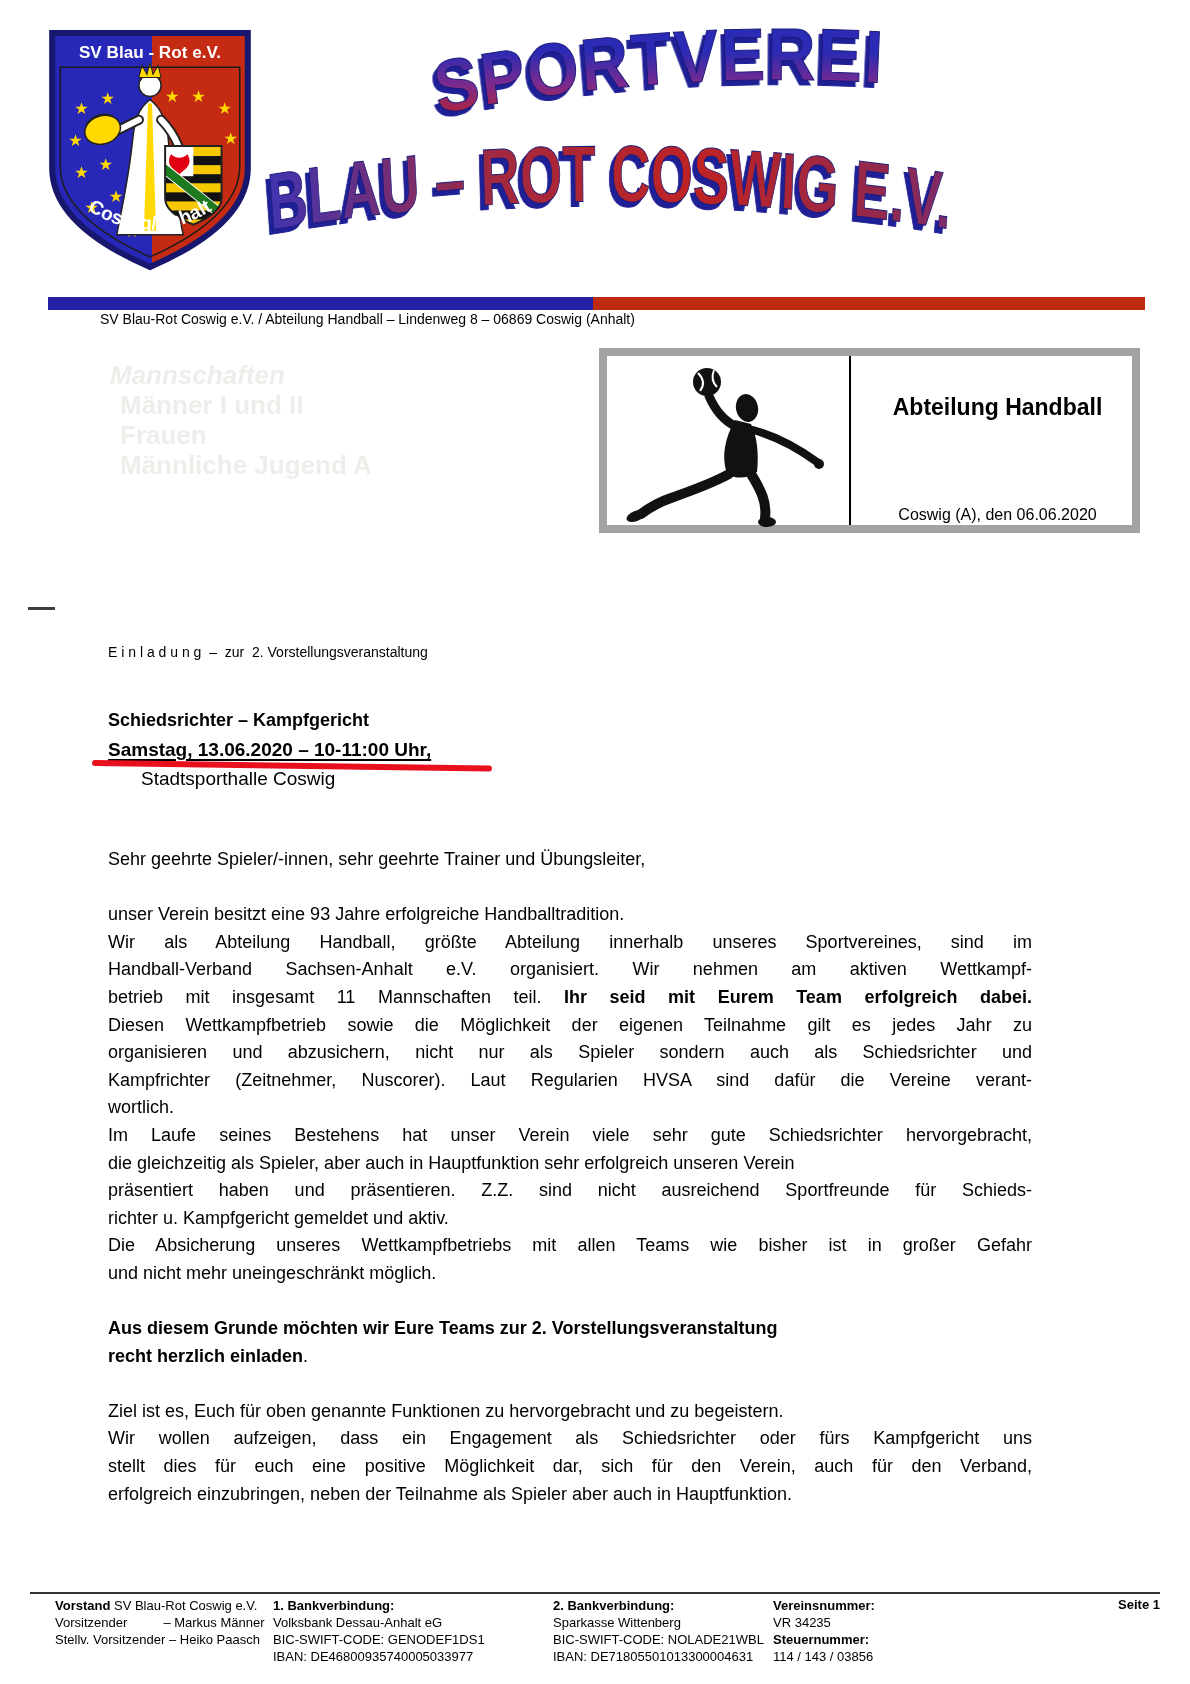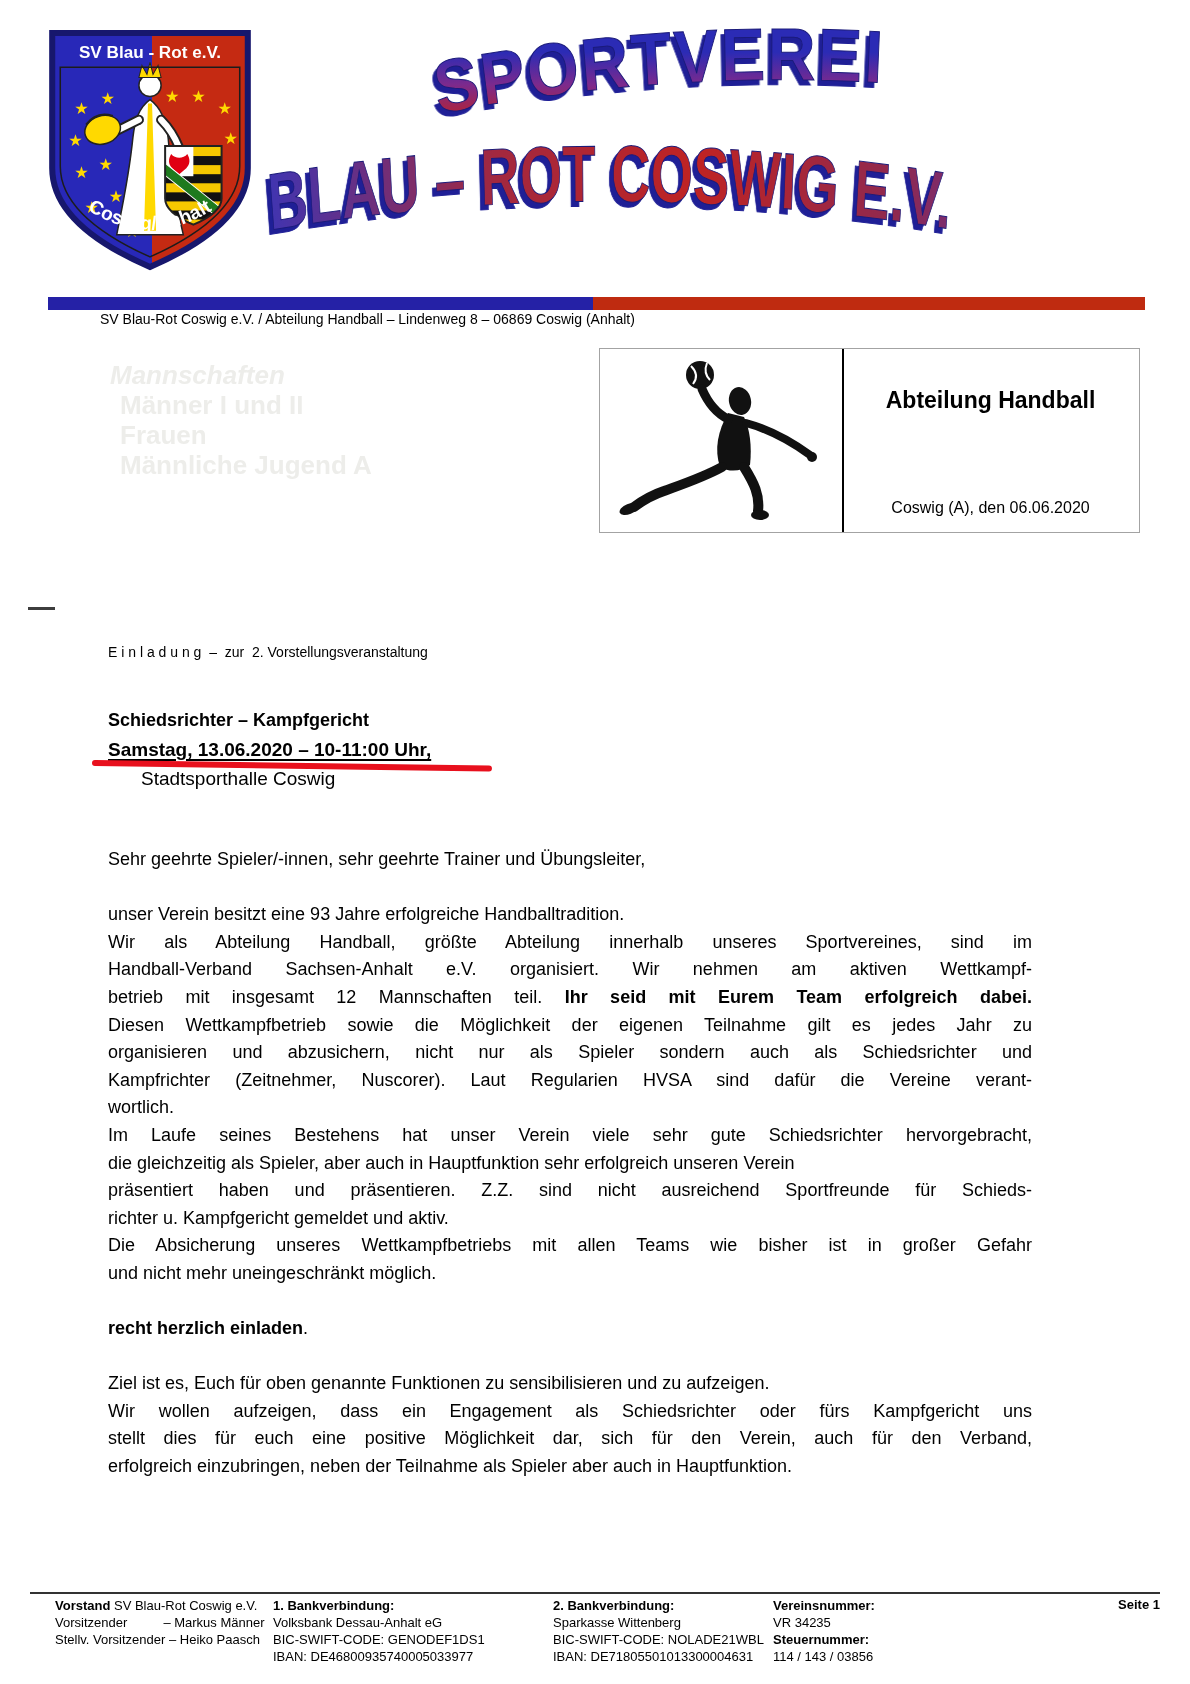--- a/index.html
+++ b/index.html
@@ -15,21 +15,21 @@
     position:absolute;left:48px;top:297px;width:1097px;height:13px;
     background:linear-gradient(to right,#2521a6 0,#2521a6 545px,#bf2b10 545px,#bf2b10 100%);
   }
   #address-line{position:absolute;left:100px;top:311px;font-size:14px;white-space:pre;}
   
   #watermark{position:absolute;left:110px;top:360px;color:#ededea;font-weight:bold;font-size:26px;line-height:30px;}
   #watermark .wm-line{white-space:pre;}
   #watermark .wm-line.it{font-style:italic;}
   #watermark .wm-line:not(.it){margin-left:10px;}
   
-  #dept-box{position:absolute;left:599px;top:348px;width:541px;height:185px;border:1px solid #a3a3a3;box-sizing:border-box;}
+  #dept-box{position:absolute;left:599px;top:348px;width:541px;height:185px;border:8px solid #a3a3a3;box-sizing:border-box;}
   #dept-divider{position:absolute;left:242px;top:0;width:2px;height:100%;background:#000;}
   #dept-right{position:absolute;left:244px;top:0;width:293px;height:100%;}
   #dept-title{position:absolute;left:0;top:38px;width:100%;text-align:center;font-size:23px;font-weight:bold;white-space:pre;}
   #dept-date{position:absolute;left:0;top:150px;width:100%;text-align:center;font-size:16px;white-space:pre;}
   #player-svg{position:absolute;left:12px;top:6px;}
   
   #fold-mark{position:absolute;left:28px;top:607px;width:27px;height:3px;background:#3d3d3d;}
   
   .inv{position:absolute;left:108px;white-space:pre;}
   #inv-heading{top:644px;font-size:14px;font-weight:normal;}
@@ -207,35 +207,36 @@
   <div class="inv" id="inv-datetime">Samstag, 13.06.2020 – 10-11:00 Uhr,</div>
   <div id="red-marker"></div>
   <div class="inv" id="inv-venue">Stadtsporthalle Coswig</div>
 
   <div id="letter-body">
       <div class="bline"><span>Sehr geehrte Spieler/-innen, sehr geehrte Trainer und Übungsleiter,</span></div>
       <div class="bline blank">&nbsp;</div>
       <div class="bline"><span>unser Verein besitzt eine 93 Jahre erfolgreiche Handballtradition.</span></div>
       <div class="bline j"><span>Wir als Abteilung Handball, größte Abteilung innerhalb unseres Sportvereines, sind im</span></div>
       <div class="bline j"><span>Handball-Verband Sachsen-Anhalt e.V. organisiert. Wir nehmen am aktiven Wettkampf-</span></div>
-      <div class="bline j"><span>betrieb mit insgesamt 12 Mannschaften teil. </span><span class="bold">Ihr seid mit Eurem Team erfolgreich dabei.</span></div>
+      <div class="bline j"><span>betrieb mit insgesamt 11 Mannschaften teil. </span><span class="bold">Ihr seid mit Eurem Team erfolgreich dabei.</span></div>
       <div class="bline j"><span>Diesen Wettkampfbetrieb sowie die Möglichkeit der eigenen Teilnahme gilt es jedes Jahr zu</span></div>
       <div class="bline j"><span>organisieren und abzusichern, nicht nur als Spieler sondern auch als Schiedsrichter und</span></div>
       <div class="bline j"><span>Kampfrichter (Zeitnehmer, Nuscorer). Laut Regularien HVSA sind dafür die Vereine verant-</span></div>
       <div class="bline"><span>wortlich.</span></div>
       <div class="bline j"><span>Im Laufe seines Bestehens hat unser Verein viele sehr gute Schiedsrichter hervorgebracht,</span></div>
       <div class="bline"><span>die gleichzeitig als Spieler, aber auch in Hauptfunktion sehr erfolgreich unseren Verein</span></div>
       <div class="bline j"><span>präsentiert haben und präsentieren. Z.Z. sind nicht ausreichend Sportfreunde für Schieds-</span></div>
       <div class="bline"><span>richter u. Kampfgericht gemeldet und aktiv.</span></div>
       <div class="bline j"><span>Die Absicherung unseres Wettkampfbetriebs mit allen Teams wie bisher ist in großer Gefahr</span></div>
       <div class="bline"><span>und nicht mehr uneingeschränkt möglich.</span></div>
       <div class="bline blank">&nbsp;</div>
+      <div class="bline"><span class="bold">Aus diesem Grunde möchten wir Eure Teams zur 2. Vorstellungsveranstaltung</span></div>
       <div class="bline"><span class="bold">recht herzlich einladen</span><span>.</span></div>
       <div class="bline blank">&nbsp;</div>
-      <div class="bline"><span>Ziel ist es, Euch für oben genannte Funktionen zu sensibilisieren und zu aufzeigen.</span></div>
+      <div class="bline"><span>Ziel ist es, Euch für oben genannte Funktionen zu hervorgebracht und zu begeistern.</span></div>
       <div class="bline j"><span>Wir wollen aufzeigen, dass ein Engagement als Schiedsrichter oder fürs Kampfgericht uns</span></div>
       <div class="bline j"><span>stellt dies für euch eine positive Möglichkeit dar, sich für den Verein, auch für den Verband,</span></div>
       <div class="bline"><span>erfolgreich einzubringen, neben der Teilnahme als Spieler aber auch in Hauptfunktion.</span></div>
     </div>
 
   <div id="footer-rule"></div>
   <div class="fcol" id="fcol-1">
       <div class="fline"><span class="bold">Vorstand </span><span>SV Blau-Rot Coswig e.V.</span></div>
       <div class="fline"><span>Vorsitzender          – Markus Männer</span></div>
       <div class="fline"><span>Stellv. Vorsitzender – Heiko Paasch</span></div>

